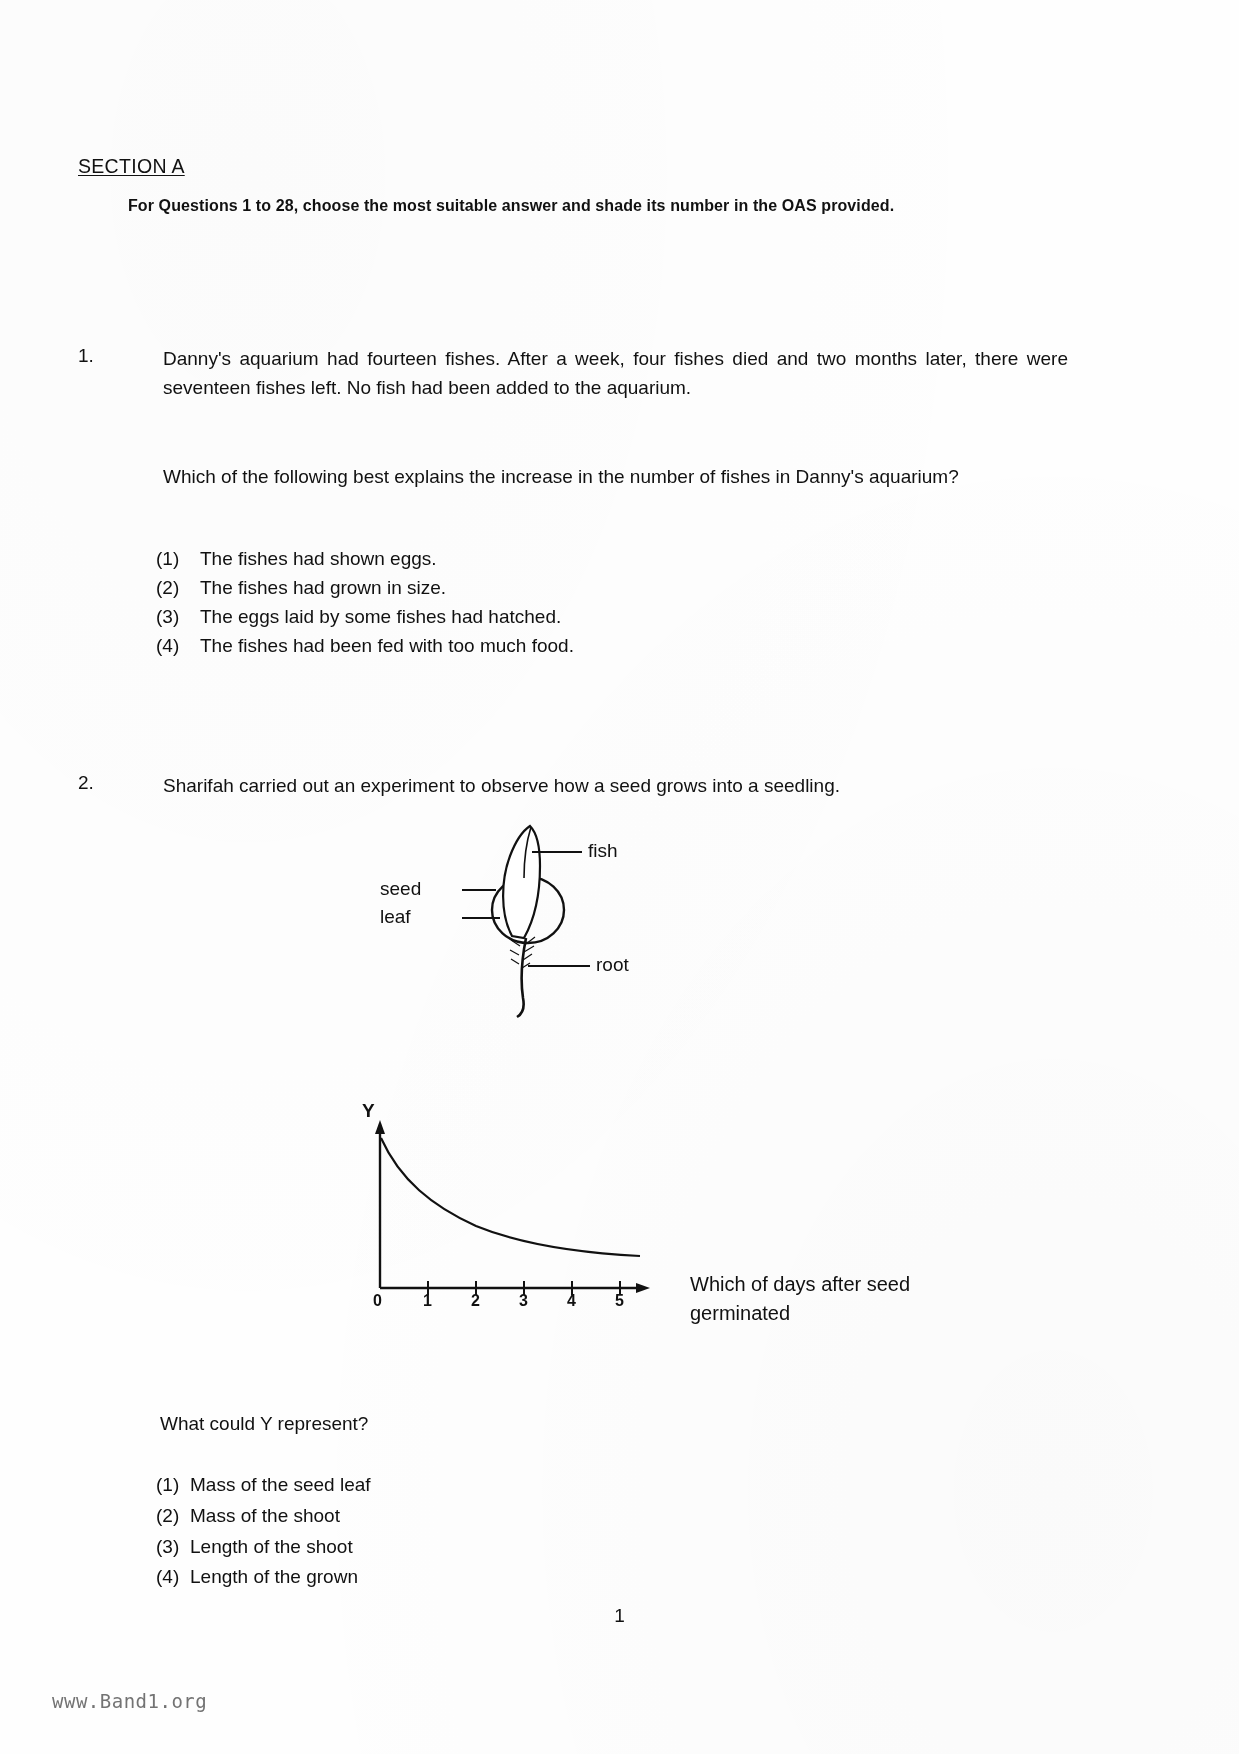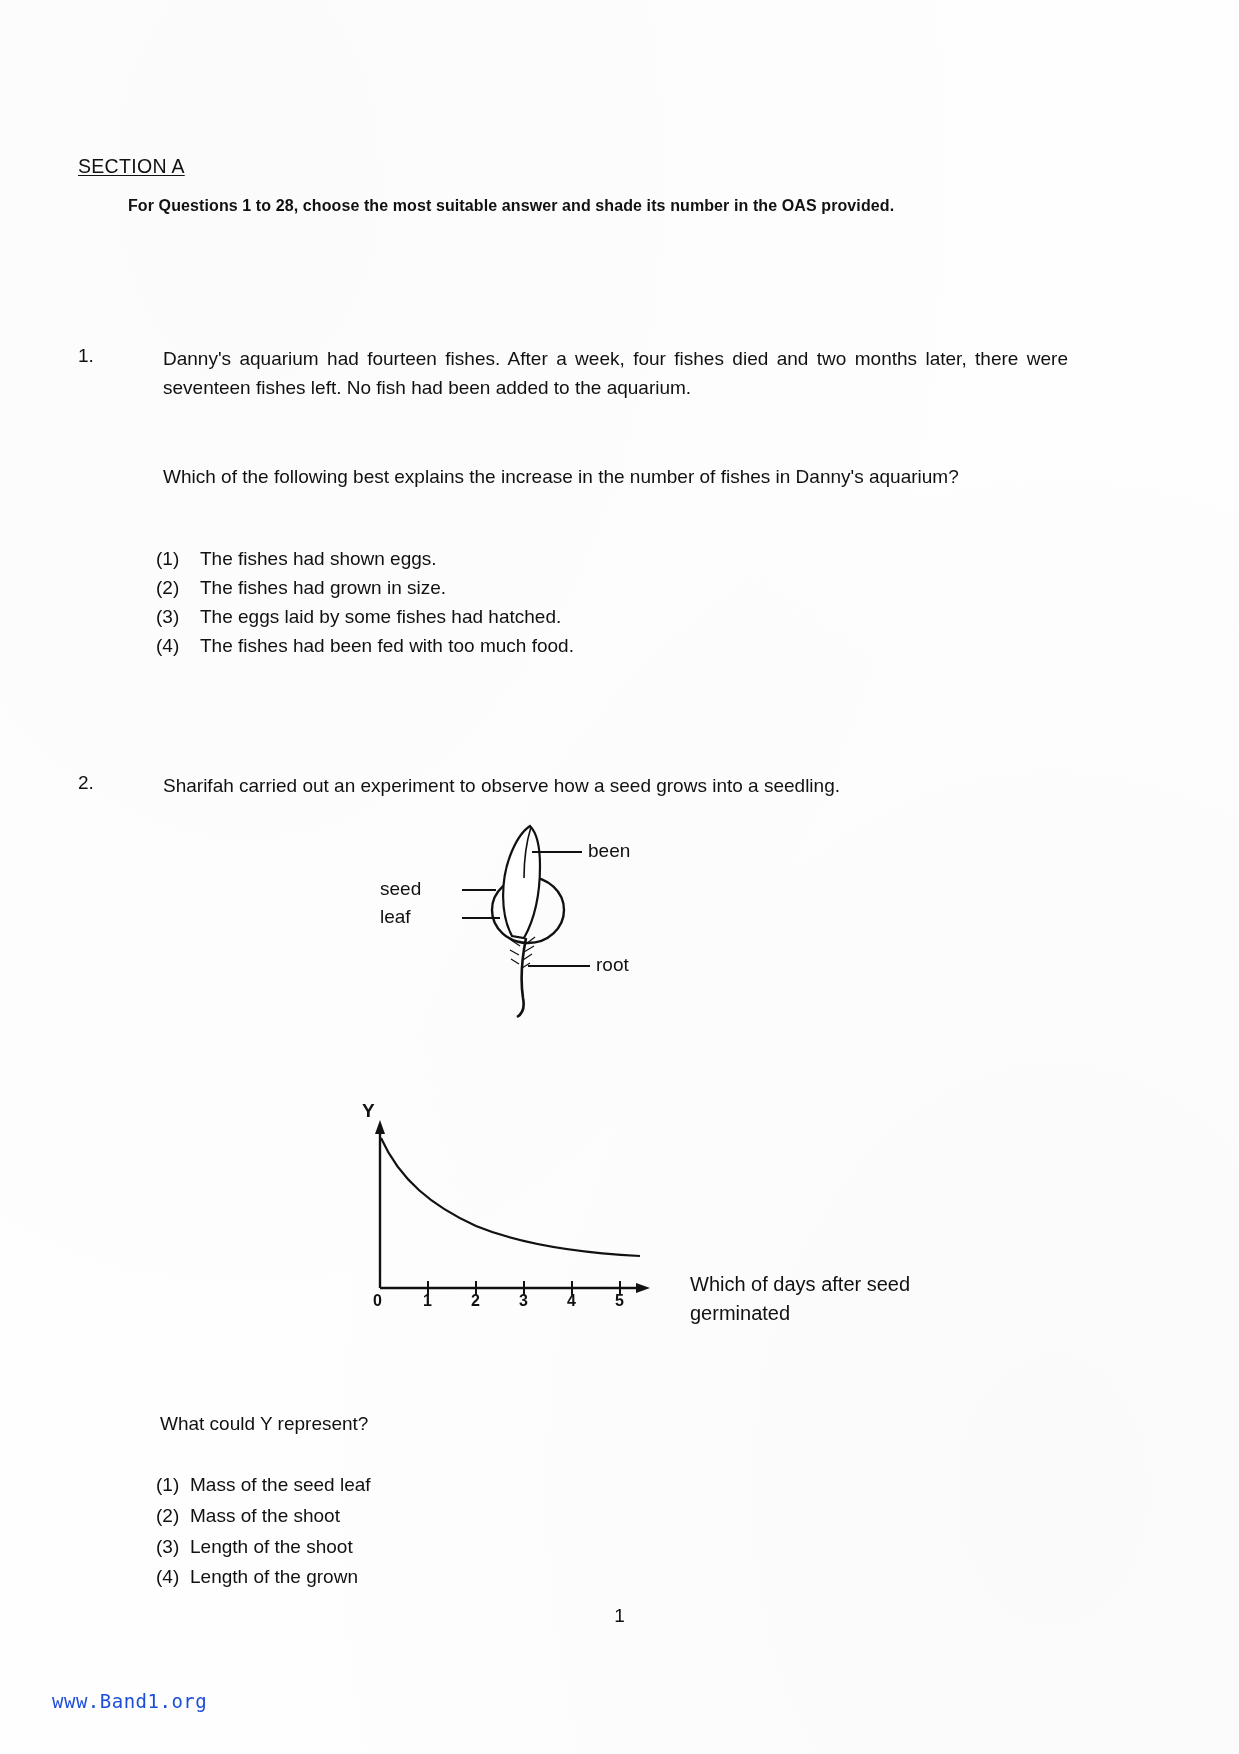--- a/index.html
+++ b/index.html
@@ -136,21 +136,21 @@
     text-align: center;
     font-size: 19px;
   }
   .footer-url {
     position: absolute;
     left: 52px;
     top: 1690px;
     font-family: "DejaVu Sans Mono", monospace;
     font-size: 19px;
     letter-spacing: 0.5px;
-    color: #1d4ed8;
+    color: #737373;
   }
 </style>
 </head>
 <body>
 
 <div class="page">
 
   <div class="scan-tint"></div>
 
   <div class="section-title">SECTION A</div>
@@ -197,21 +197,21 @@
       <path d="M120 128 l -9 -6 M119 137 l -9 -5 M119 146 l -8 -5" stroke="#111" stroke-width="1.2" fill="none"></path>
 
       <line x1="132" y1="34" x2="182" y2="34" stroke="#111" stroke-width="1.8"></line>
 
       <line x1="62" y1="72" x2="96" y2="72" stroke="#111" stroke-width="1.8"></line>
 
       <line x1="62" y1="100" x2="100" y2="100" stroke="#111" stroke-width="1.8"></line>
 
       <line x1="128" y1="148" x2="190" y2="148" stroke="#111" stroke-width="1.8"></line>
     </svg>
-    <div class="fig-label" style="left:188px; top:22px;">been</div>
+    <div class="fig-label" style="left:188px; top:22px;">fish</div>
     <div class="fig-label" style="left:-20px; top:60px;">seed</div>
     <div class="fig-label" style="left:-20px; top:88px;">leaf</div>
     <div class="fig-label" style="left:196px; top:136px;">root</div>
   </div>
 
 
   <div class="graph-fig">
     <div class="graph-axis-y-label" style="left:22px; top:-8px;">Y</div>
     <svg width="560" height="215" viewBox="0 0 560 215">
 

